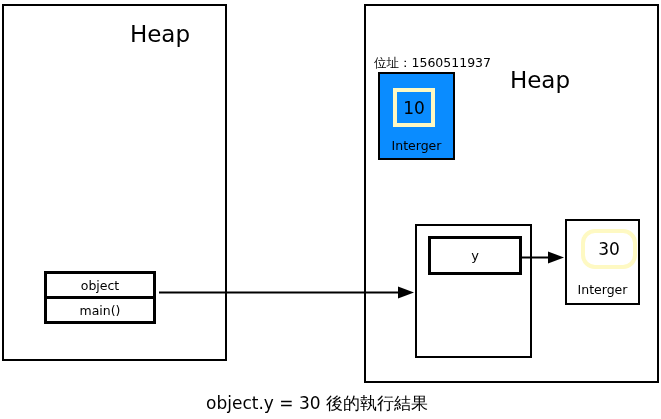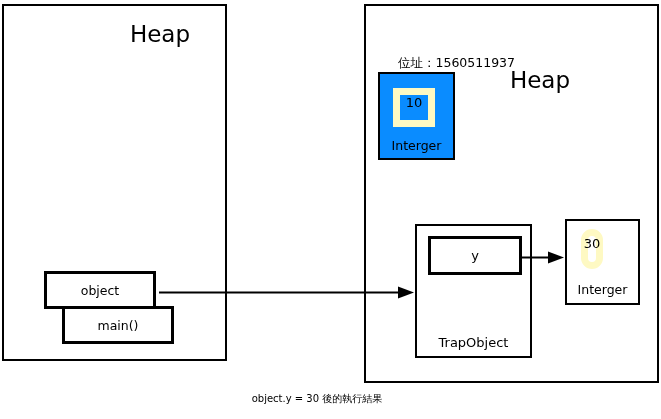--- a/index.html
+++ b/index.html
@@ -23,33 +23,32 @@
     font-size: 23px;
     text-align: center;
     white-space: nowrap;
     color: #000;
   }
   .addr-label {
     position: absolute;
     font-size: 12.5px;
     white-space: nowrap;
     color: #000;
-    margin-left: 24px;
   }
   .obj-box {
     position: absolute;
     border: 2px solid #000;
   }
   .value-box {
     position: absolute;
-    border: 7px solid #fef9c3;
+    border: 4px solid #fef9c3;
     display: flex;
-    align-items: flex-start;
+    align-items: center;
     justify-content: center;
-    font-size: 13px;
+    font-size: 17px;
   }
   .type-label {
     position: absolute;
     left: 0;
     right: 0;
     text-align: center;
     font-size: 12.5px;
     white-space: nowrap;
   }
   .field-box {
@@ -63,42 +62,42 @@
     white-space: nowrap;
   }
   .stack-frames {
     position: absolute;
     left: 44px;
     top: 271px;
     width: 112px;
   }
   .stack-frame {
     width: 112px;
-    height: 38px;
+    height: 28px;
     border: 3px solid #000;
     background: #fff;
     display: flex;
     align-items: center;
     justify-content: center;
     font-size: 12.5px;
   }
-  .stack-frame + .stack-frame { margin-top: -3px; margin-left: 18px; }
+  .stack-frame + .stack-frame { margin-top: -3px; }
   .arrows-layer {
     position: absolute;
     left: 0; top: 0;
     width: 661px; height: 419px;
     pointer-events: none;
   }
   .caption {
     position: absolute;
     left: 147px;
     top: 392px;
     width: 340px;
     text-align: center;
-    font-size: 10px;
+    font-size: 17px;
     white-space: nowrap;
   }
 </style>
 </head>
 <body>
 
 <div class="canvas">
 
   <div class="region" style="left:2px; top:4px; width:225px; height:357px;"></div>
   <div class="big-title" style="left:100px; top:21px; width:120px;">Heap</div>
@@ -111,25 +110,24 @@
     <div class="value-box" style="left: 13px; top: 14px; width: 42px; height: 39px; background-color: rgb(10, 140, 255);">
       <span>10</span>
     </div>
     <div class="type-label" style="bottom:5px;">Interger</div>
   </div>
 
   <div class="obj-box" style="left:415px; top:224px; width:117px; height:134px; background:#fff;">
     <div class="field-box" style="left:11px; top:10px; width:94px; height:39px;">
       <span>y</span>
     </div>
-    <div class="type-label" style="bottom:6px; font-size:13px;">TrapObject</div>
   </div>
 
   <div class="obj-box" style="left:565px; top:219px; width:75px; height:86px; background:#fff;">
-    <div class="value-box" style="left:14px; top:8px; width:22px; height:40px; background:#fff;border-radius:14px;">
+    <div class="value-box" style="left:14px; top:8px; width:56px; height:40px; background:#fff;border-radius:14px;">
       <span>30</span>
     </div>
     <div class="type-label" style="bottom:6px;">Interger</div>
   </div>
 
   <div class="stack-frames">
     <div class="stack-frame">
       <span>object</span>
     </div>
     <div class="stack-frame">

